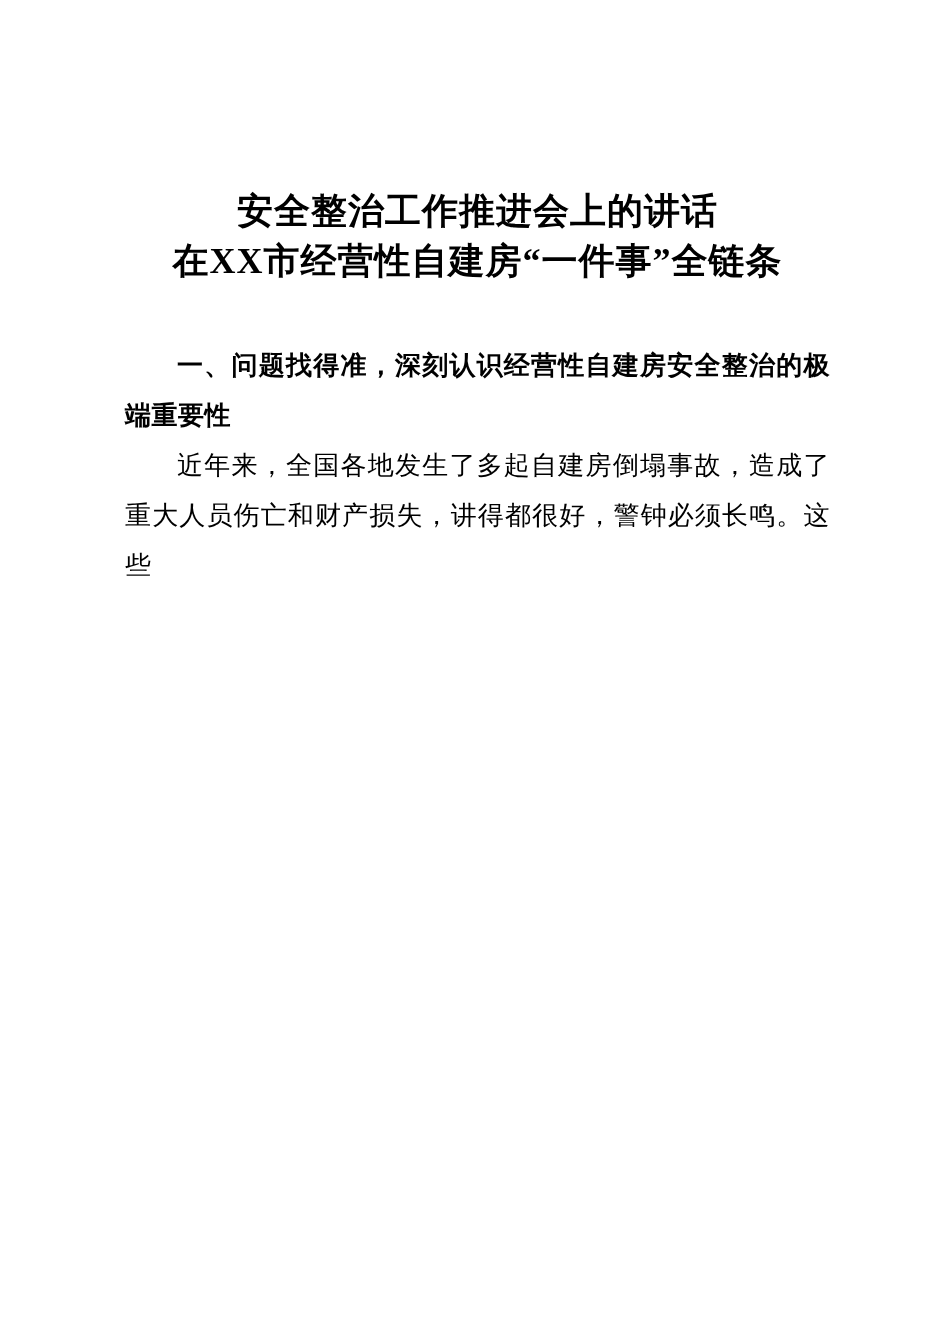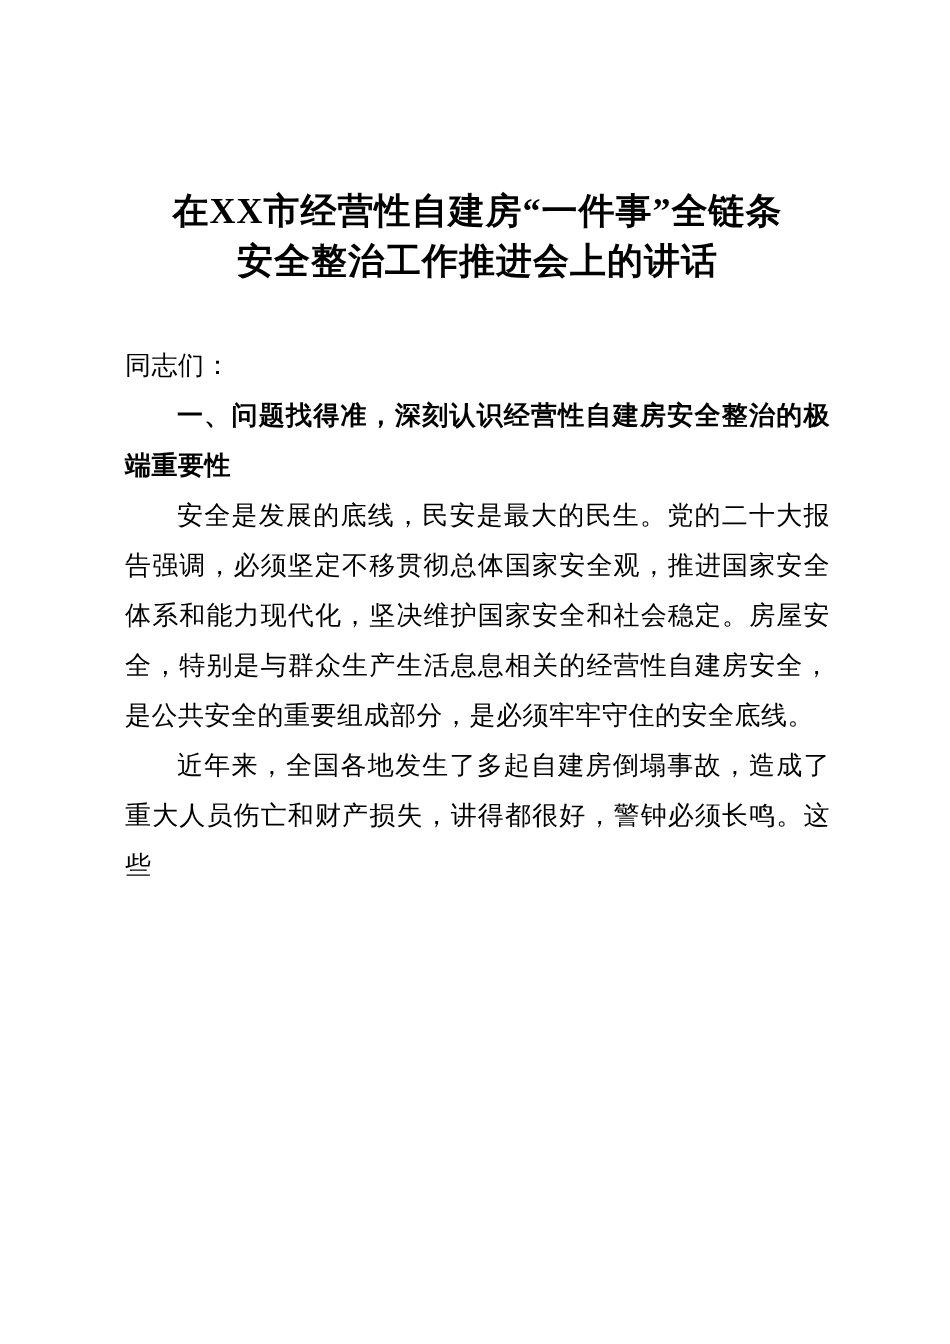--- a/index.html
+++ b/index.html
@@ -51,29 +51,27 @@
     font-weight: bold;
   }
 </style>
 </head>
 <body>
 
 <div class="page">
   <div class="content">
 
     <h1 class="doc-title">
+      <span class="title-line">安全整治工作推进会上的讲话</span>
       <span class="title-line">在XX市经营性自建房“一件事”全链条</span>
-      <span class="title-line">安全整治工作推进会上的讲话</span>
     </h1>
 
     <div class="body-text">
-      <p>同志们：</p>
 
 
       <p class="indent section-heading">一、问题找得准，深刻认识经营性自建房安全整治的极端重要性</p>
 
-      <p class="indent">安全是发展的底线，民安是最大的民生。党的二十大报告强调，必须坚定不移贯彻总体国家安全观，推进国家安全体系和能力现代化，坚决维护国家安全和社会稳定。房屋安全，特别是与群众生产生活息息相关的经营性自建房安全，是公共安全的重要组成部分，是必须牢牢守住的安全底线。</p>
 
       <p class="indent">近年来，全国各地发生了多起自建房倒塌事故，造成了重大人员伤亡和财产损失，讲得都很好，警钟必须长鸣。这些</p>
     </div>
 
   </div>
 </div>
 
 </body></html>

